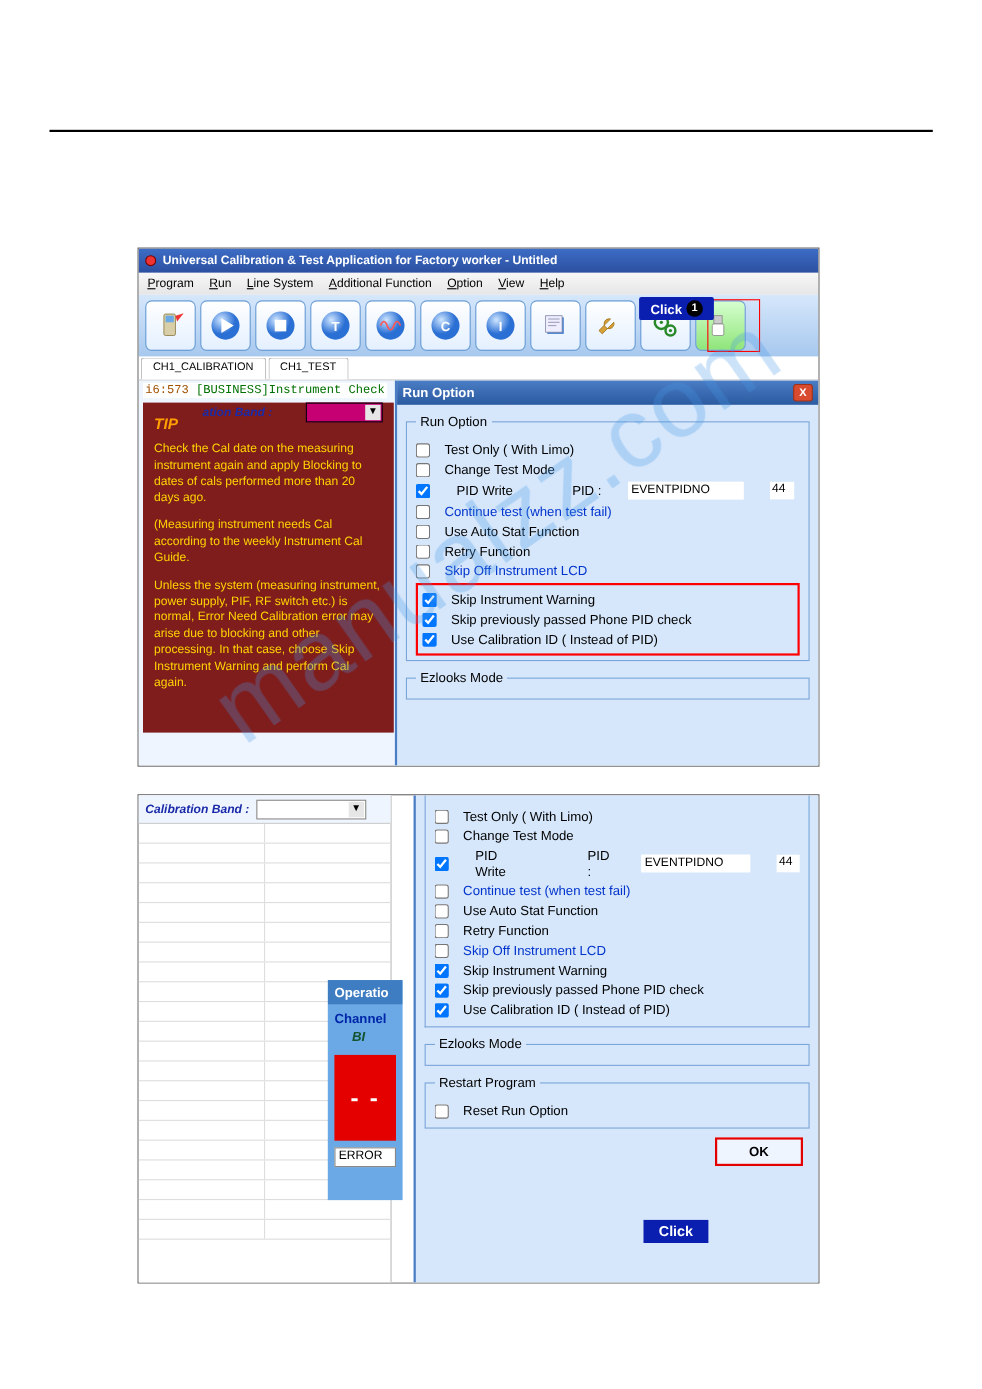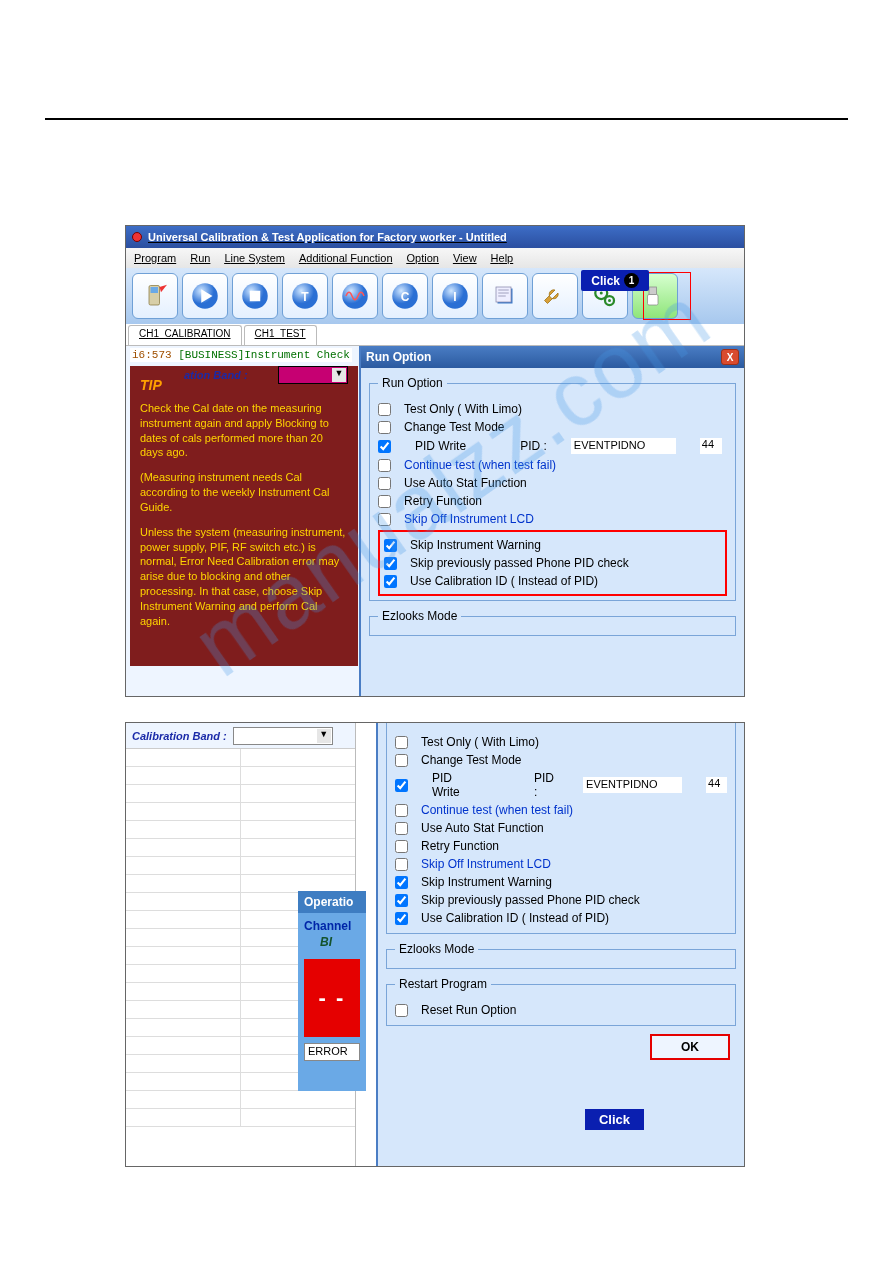--- a/index.html
+++ b/index.html
@@ -1,18 +1,18 @@
 <!DOCTYPE html>
 <html><head>
 <meta charset="utf-8">
 <style>
   * { box-sizing: border-box; margin: 0; padding: 0; }
   body { background: #fff; font-family: Tahoma, Arial, sans-serif; font-size: 12px; width: 893px; }
   .page-rule { border-top: 2px solid #000; margin: 118px 45px 0 45px; }
-  .figure { margin: 105px 125px 0 125px; width: 620px; height: 472px; border: 1px solid #666; position: relative; overflow: hidden; background: #fff; text-decoration: underline; }
+  .figure { margin: 105px 125px 0 125px; width: 620px; height: 472px; border: 1px solid #666; position: relative; overflow: hidden; background: #fff; }
   .figure2 { margin: 25px 125px 0 125px; width: 620px; height: 445px; border: 1px solid #666; position: relative; overflow: hidden; background: #fff; }
 
   
   .titlebar { height: 22px; background: linear-gradient(#3d6dc6, #2b4fa0); color: #fff; display: flex; align-items: center; padding: 0 6px; font-size: 11px; font-weight: bold; }
   .titlebar-icon { width: 10px; height: 10px; border-radius: 50%; background: #e33; margin-right: 6px; border: 1px solid #700; }
 
   .menu { height: 20px; background: linear-gradient(#f7f7f7,#e6e6e6); display: flex; align-items: center; gap: 14px; padding: 0 8px; font-size: 11px; }
   .menu span { cursor: default; }
   .menu u { text-decoration: underline; }
 

